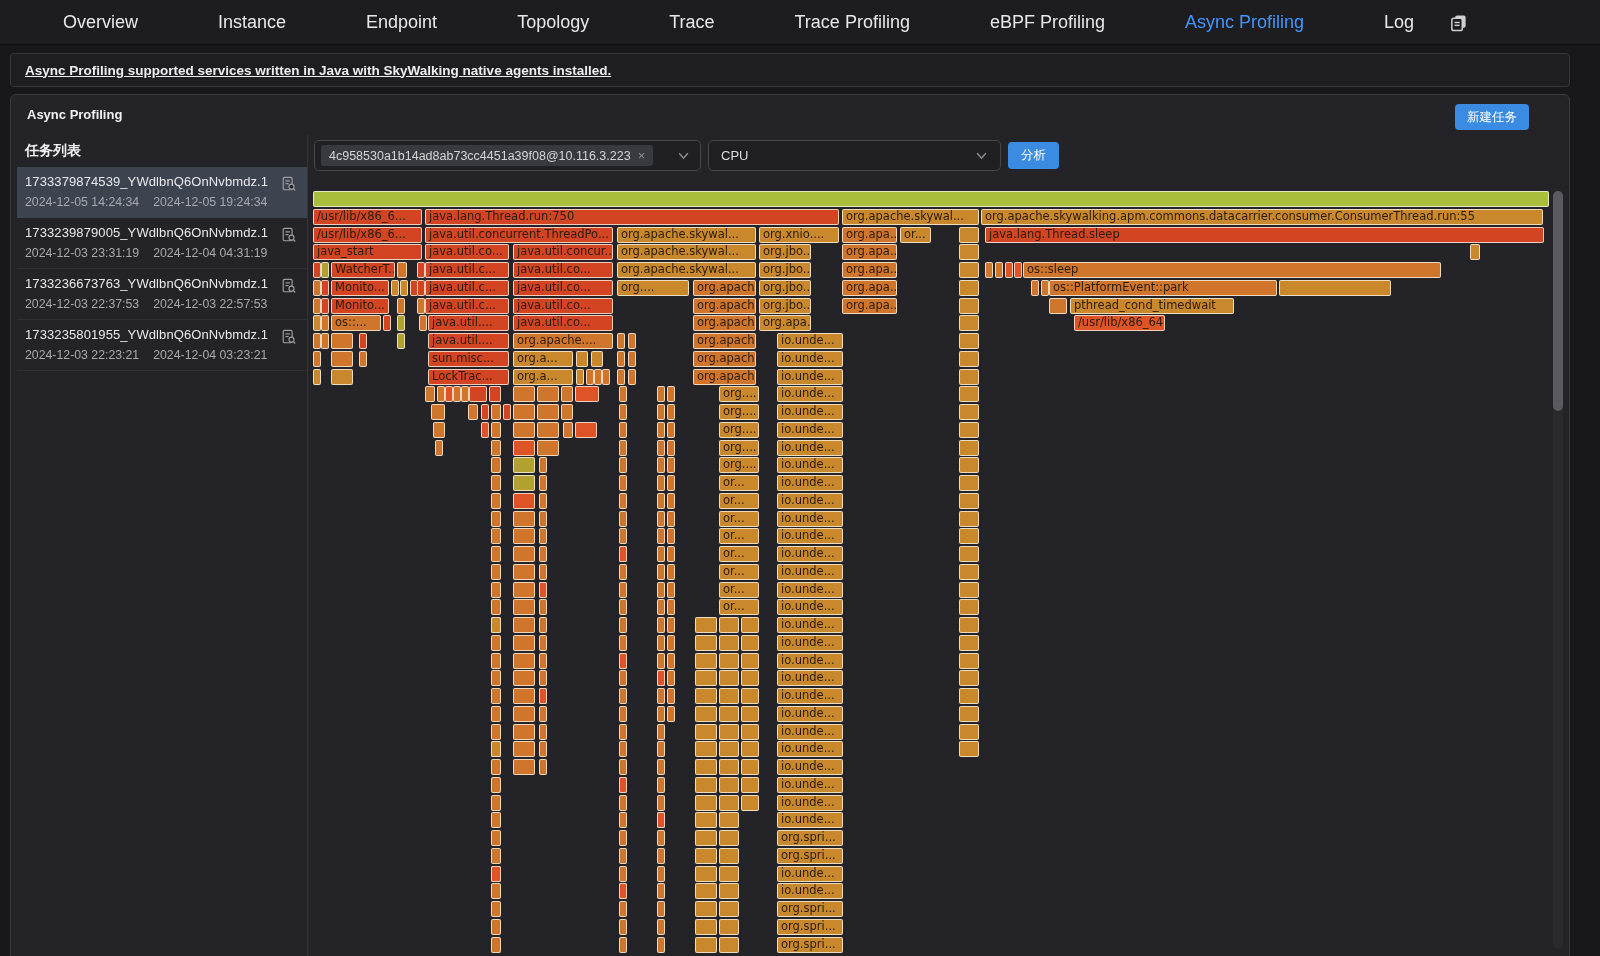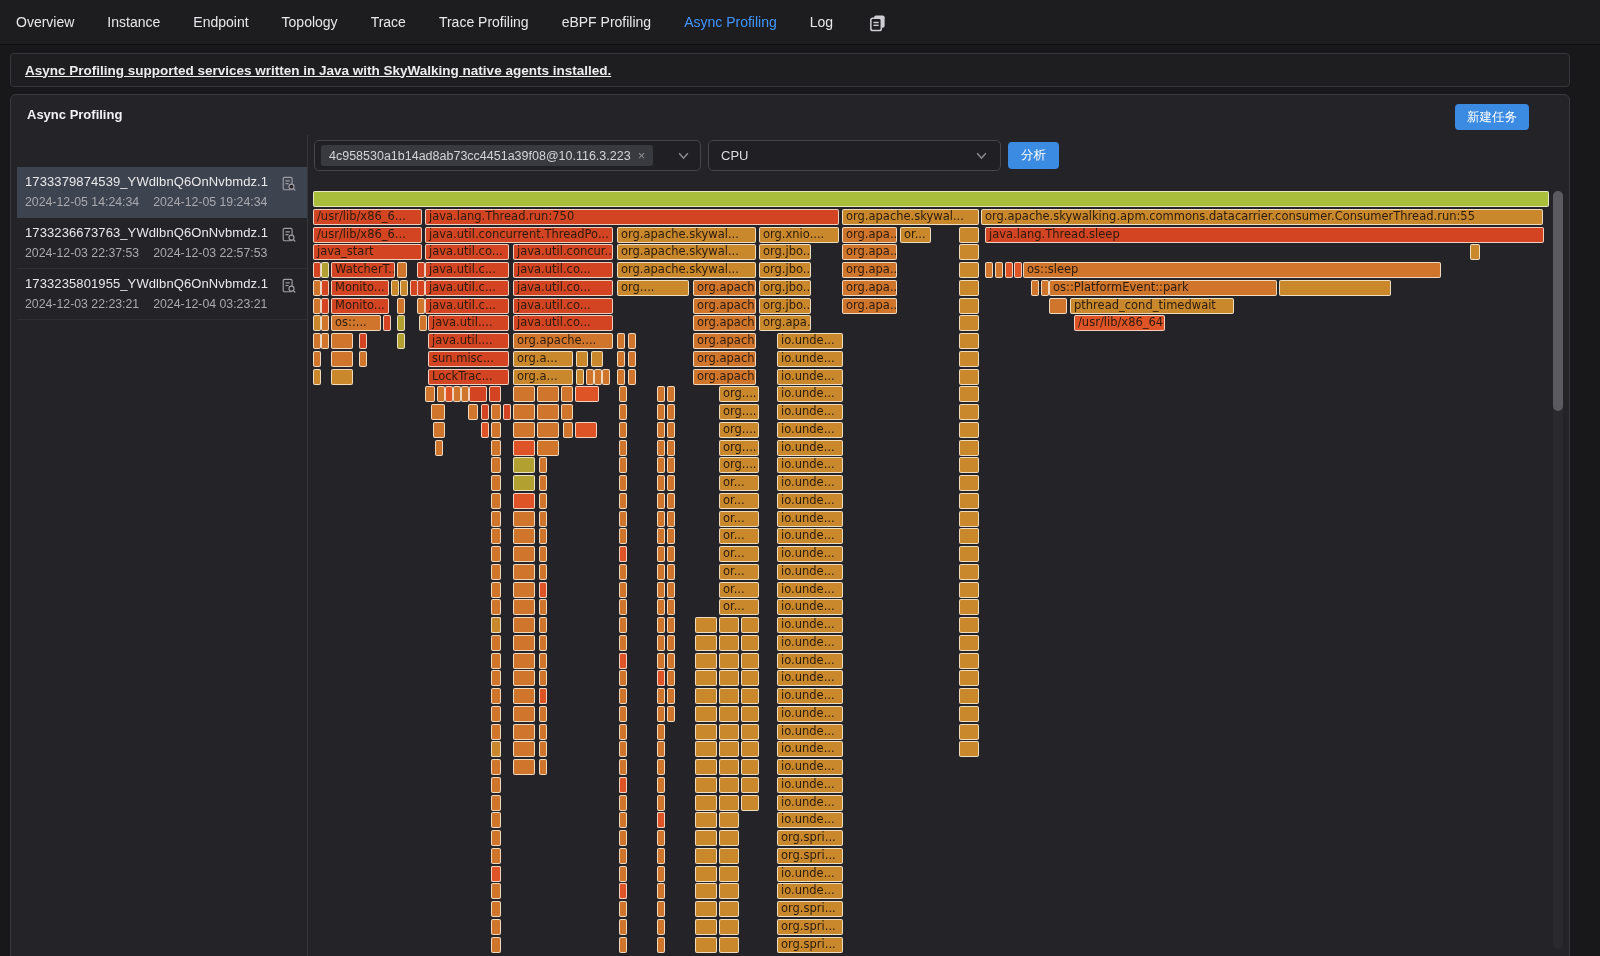--- a/index.html
+++ b/index.html
@@ -4,21 +4,21 @@
 <style>
   * { margin:0; padding:0; box-sizing:border-box; }
   html,body { width:1600px; height:956px; background:#18181a; overflow:hidden;
               font-family:"Liberation Sans", sans-serif; }
   body { position:relative; color:#e6e6e8; }
 
   
   .topnav { position:absolute; left:0; top:0; width:1600px; height:45px;
             background:#1d1d20; border-bottom:1px solid #0e0e10;
             display:flex; align-items:center; padding:0 16px; gap:33px; }
-  .nav-item { font-size:14px; color:#e8e8ea; cursor:pointer; white-space:nowrap; }
+  .nav-item { font-size:18px; color:#e8e8ea; cursor:pointer; white-space:nowrap;margin-left:47px; }
   .nav-item.active { color:#4096ff; }
   .nav-doc-icon { display:flex; align-items:center; margin-left:2px; cursor:pointer; }
 
   
   .banner { position:absolute; left:10px; top:53px; width:1560px; height:34px;
             background:#1e1e21; border:1px solid #37373b; border-radius:4px;
             display:flex; align-items:center; padding:0 14px; }
   .banner a { color:#ededef; font-size:13.5px; font-weight:600; text-decoration:underline; }
 
   
@@ -90,34 +90,49 @@
 </div>
 
 <div class="banner">
   <a href="#">Async Profiling supported services written in Java with SkyWalking native agents installed.</a>
 </div>
 
 <div class="panel">
   <div class="panel-title">Async Profiling</div>
   <button class="btn new-task-btn">新建任务</button>
 
+  <div class="task-header">任务列表</div>
   <div class="vline"></div>
   <div class="task-list" id="task-list">
       <div class="task-item selected">
         <div class="task-title">1733379874539_YWdlbnQ6OnNvbmdz.1</div>
         <span class="task-icon"><svg width="16" height="16" viewBox="0 0 18 18" fill="none" stroke="#9d9da3" stroke-width="1.3">
             <rect x="2.5" y="1.5" width="10" height="14" rx="1.5"></rect>
             <line x1="5" y1="5.5" x2="10" y2="5.5"></line>
             <line x1="5" y1="8.5" x2="8.5" y2="8.5"></line>
             <circle cx="11.8" cy="12" r="2.8" fill="#242428"></circle>
             <line x1="13.8" y1="14.1" x2="16" y2="16.3"></line>
           </svg></span>
         <div class="task-dates">
           <span>2024-12-05 14:24:34</span>
           <span>2024-12-05 19:24:34</span>
+        </div>
+      </div>
+      <div class="task-item">
+        <div class="task-title">1733239879005_YWdlbnQ6OnNvbmdz.1</div>
+        <span class="task-icon"><svg width="16" height="16" viewBox="0 0 18 18" fill="none" stroke="#9d9da3" stroke-width="1.3">
+            <rect x="2.5" y="1.5" width="10" height="14" rx="1.5"></rect>
+            <line x1="5" y1="5.5" x2="10" y2="5.5"></line>
+            <line x1="5" y1="8.5" x2="8.5" y2="8.5"></line>
+            <circle cx="11.8" cy="12" r="2.8" fill="#242428"></circle>
+            <line x1="13.8" y1="14.1" x2="16" y2="16.3"></line>
+          </svg></span>
+        <div class="task-dates">
+          <span>2024-12-03 23:31:19</span>
+          <span>2024-12-04 04:31:19</span>
         </div>
       </div>
       <div class="task-item">
         <div class="task-title">1733236673763_YWdlbnQ6OnNvbmdz.1</div>
         <span class="task-icon"><svg width="16" height="16" viewBox="0 0 18 18" fill="none" stroke="#9d9da3" stroke-width="1.3">
             <rect x="2.5" y="1.5" width="10" height="14" rx="1.5"></rect>
             <line x1="5" y1="5.5" x2="10" y2="5.5"></line>
             <line x1="5" y1="8.5" x2="8.5" y2="8.5"></line>
             <circle cx="11.8" cy="12" r="2.8" fill="#242428"></circle>
             <line x1="13.8" y1="14.1" x2="16" y2="16.3"></line>

